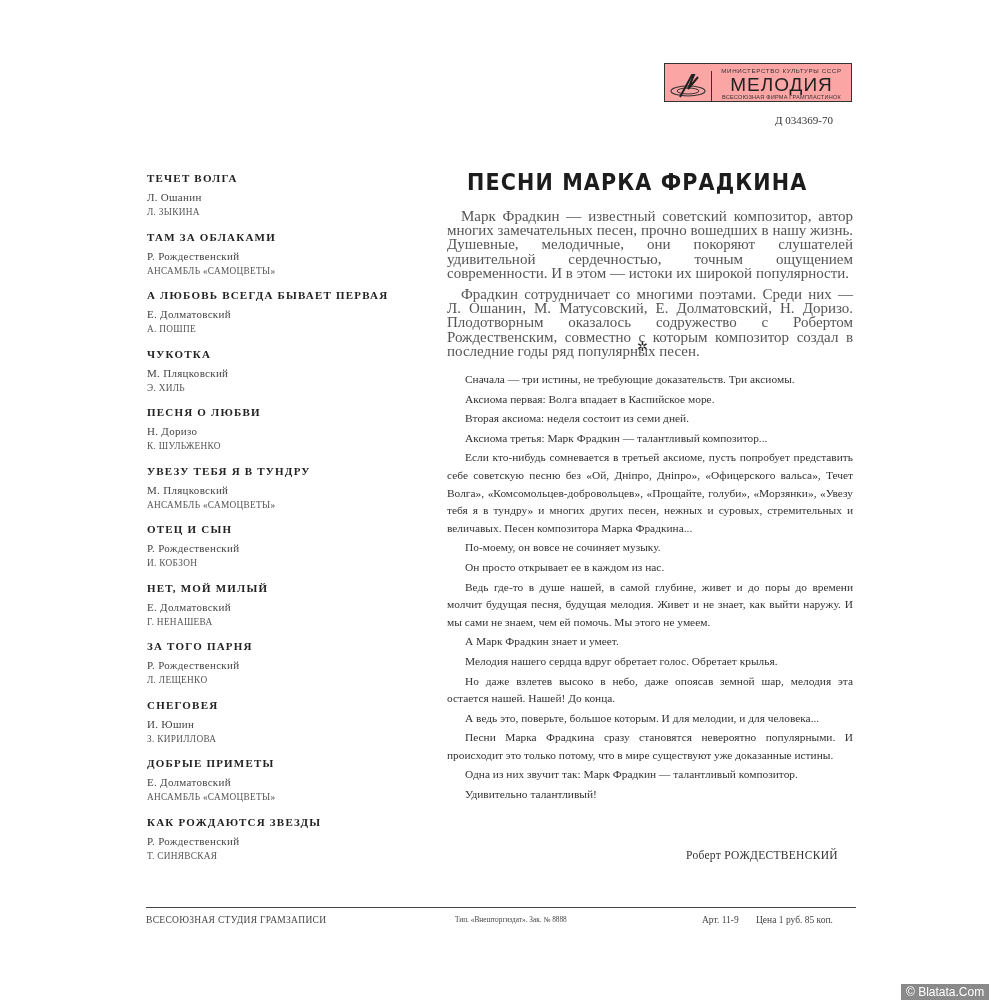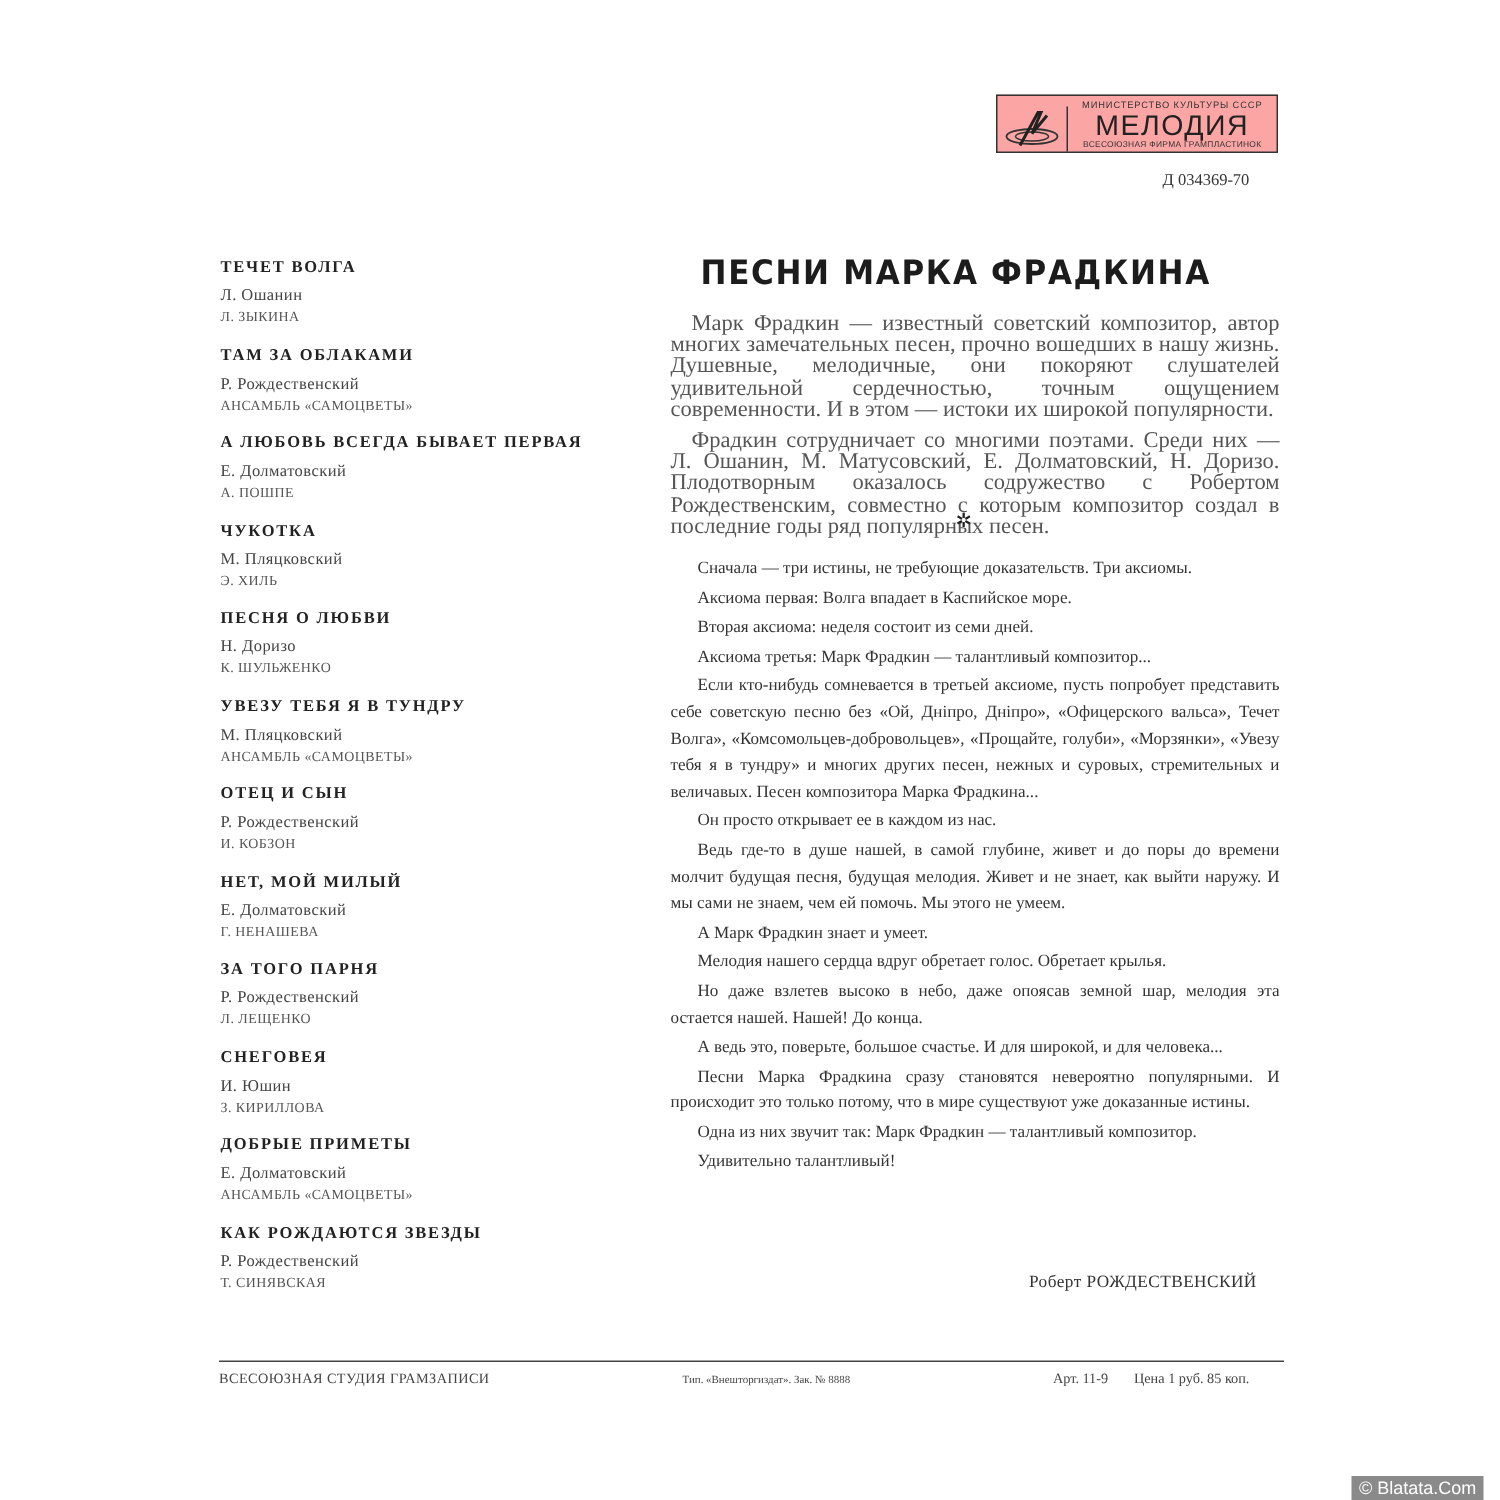--- a/index.html
+++ b/index.html
@@ -131,26 +131,27 @@
 </div>
 
 <div class="ornament">✲</div>
 
 <div class="essay">
   <p>Сначала — три истины, не требующие доказательств. Три аксиомы.</p>
   <p>Аксиома первая: Волга впадает в Каспийское море.</p>
   <p>Вторая аксиома: неделя состоит из семи дней.</p>
   <p>Аксиома третья: Марк Фрадкин — талантливый композитор...</p>
   <p>Если кто-нибудь сомневается в третьей аксиоме, пусть попробует представить себе советскую песню без «Ой, Дніпро, Дніпро», «Офицерского вальса», Течет Волга», «Комсомольцев-добровольцев», «Прощайте, голуби», «Морзянки», «Увезу тебя я в тундру» и многих других песен, нежных и суровых, стремительных и величавых. Песен композитора Марка Фрадкина...</p>
+  <p>По-моему, он вовсе не сочиняет музыку.</p>
   <p>Он просто открывает ее в каждом из нас.</p>
   <p>Ведь где-то в душе нашей, в самой глубине, живет и до поры до времени молчит будущая песня, будущая мелодия. Живет и не знает, как выйти наружу. И мы сами не знаем, чем ей помочь. Мы этого не умеем.</p>
   <p>А Марк Фрадкин знает и умеет.</p>
   <p>Мелодия нашего сердца вдруг обретает голос. Обретает крылья.</p>
   <p>Но даже взлетев высоко в небо, даже опоясав земной шар, мелодия эта остается нашей. Нашей! До конца.</p>
-  <p>А ведь это, поверьте, большое счастье. И для широкой, и для человека...</p>
+  <p>А ведь это, поверьте, большое которым. И для мелодии, и для человека...</p>
   <p>Песни Марка Фрадкина сразу становятся невероятно популярными. И происходит это только потому, что в мире существуют уже доказанные истины.</p>
   <p>Одна из них звучит так: Марк Фрадкин — талантливый композитор.</p>
   <p>Удивительно талантливый!</p>
 </div>
 
 <div class="signature">Роберт РОЖДЕСТВЕНСКИЙ</div>
 
 <div class="rule"></div>
 <div class="footer f1">ВСЕСОЮЗНАЯ СТУДИЯ ГРАМЗАПИСИ</div>
 <div class="footer f2">Тип. «Внешторгиздат». Зак. № 8888</div>

